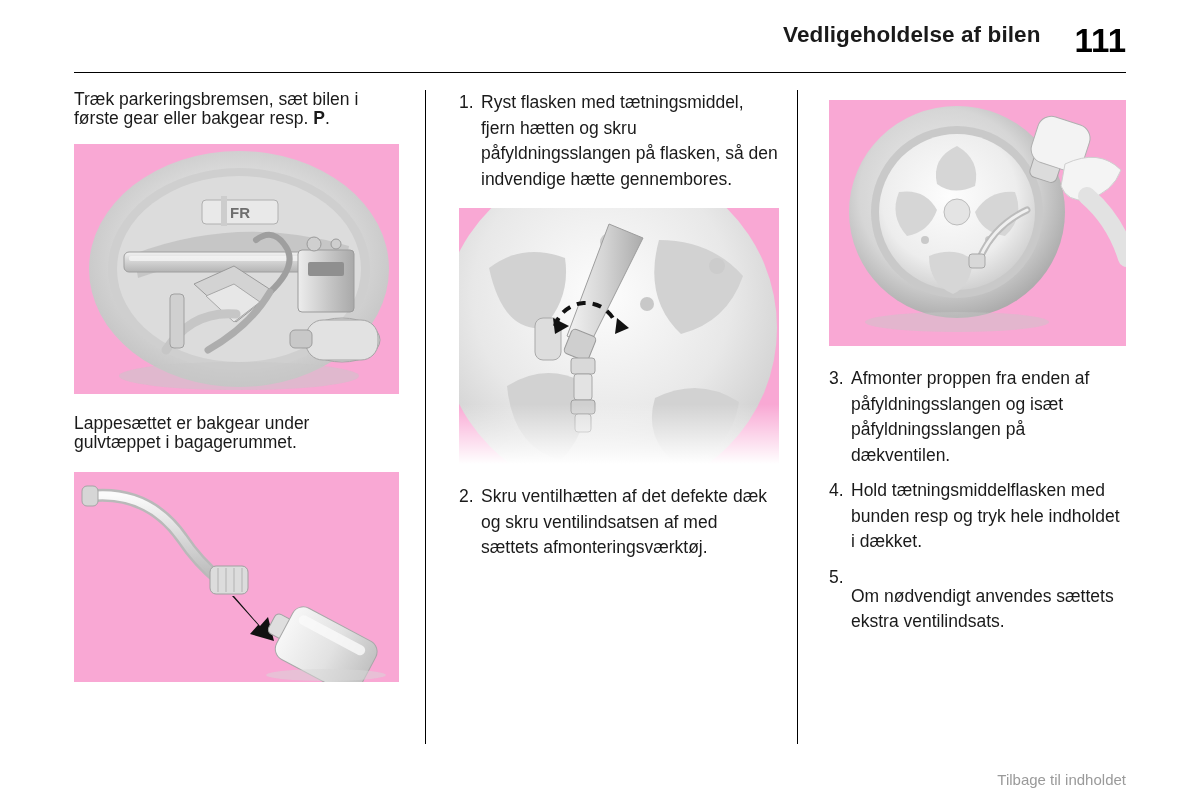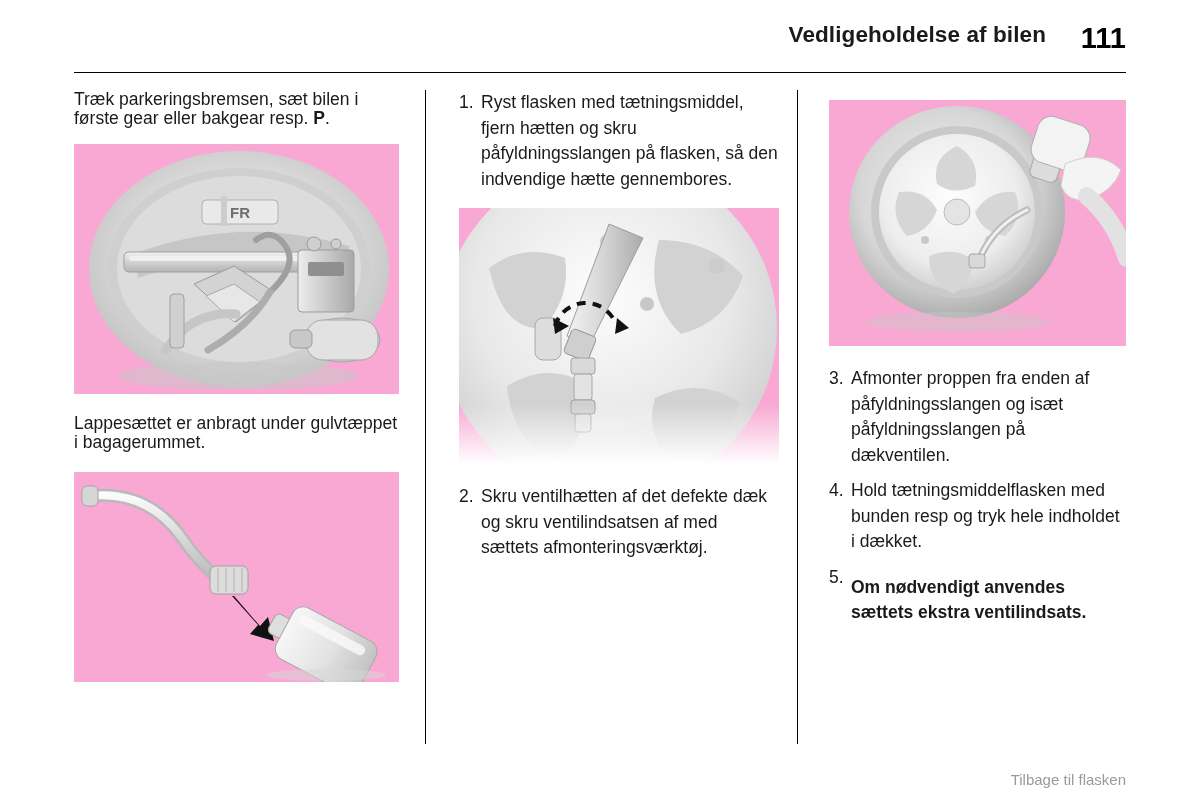--- a/index.html
+++ b/index.html
@@ -28,21 +28,21 @@
     justify-content: flex-end;
   }
   .header-title {
     font-size: 22.5px;
     font-weight: bold;
     letter-spacing: 0.1px;
     color: #1a1a1a;
     text-align: center;
   }
   .header-pagenum {
-    font-size: 29px;
+    font-size: 33px;
     font-weight: bold;
     color: #000;
     margin-left: 34px;
     min-width: 46px;
     text-align: right;
   }
   .header-rule {
     position: absolute;
     top: 72px;
     left: 74px;
@@ -82,21 +82,21 @@
     font-size: 17.5px;
     line-height: 25.5px;
     color: #1a1a1a;
   }
   .numitem .num {
     width: 22px;
     flex: 0 0 22px;
     text-align: left;
   }
   .numitem .txt { flex: 1 1 auto; }
-  .numitem .txt .cont { display: block; margin-top: 10px; font-weight: bold; }
+  .numitem .txt .cont { display: block; margin-top: 19px; }
 
   .spacer-10 { height: 10px; }
   .spacer-16 { height: 16px; }
   .spacer-20 { height: 20px; }
 
   
   .fig {
     position: relative;
     background: #f9a8d4;
     overflow: hidden;
@@ -180,21 +180,21 @@
         <path d="M92 206 q26 -40 70 -36" fill="none" stroke="#c6c6c6" stroke-width="9" stroke-linecap="round"></path>
 
         <rect x="96" y="150" width="14" height="54" rx="4" fill="#d0d0d0" stroke="#a0a0a0"></rect>
 
         <ellipse cx="165" cy="232" rx="120" ry="14" fill="#c8c8c8" opacity="0.5"></ellipse>
       </svg>
     </div>
 
     <div class="spacer-20"></div>
 
-    <p class="para">Lappesættet er anbragt under gulvtæppet i bagagerummet.</p>
+    <p class="para">Lappesættet er bakgear under gulvtæppet i bagagerummet.</p>
 
     <div class="spacer-20"></div>
 
     <div class="fig">
       <svg width="330" height="210" viewBox="0 0 330 210">
         <defs>
           <linearGradient id="hoseG" x1="0" y1="0" x2="0" y2="1">
             <stop offset="0%" stop-color="#fbfbfb"></stop>
             <stop offset="45%" stop-color="#dcdcdc"></stop>
             <stop offset="100%" stop-color="#b8b8b8"></stop>
@@ -368,13 +368,13 @@
 
     <div class="numitem">
       <span class="num">5.</span>
       <span class="txt"><span class="cont">Om nødvendigt anvendes sættets ekstra ventilindsats.</span></span>
     </div>
 
   </div>
 
 </div>
 
-<div class="footer">Tilbage til flasken</div>
+<div class="footer">Tilbage til indholdet</div>
 
 </body></html>

